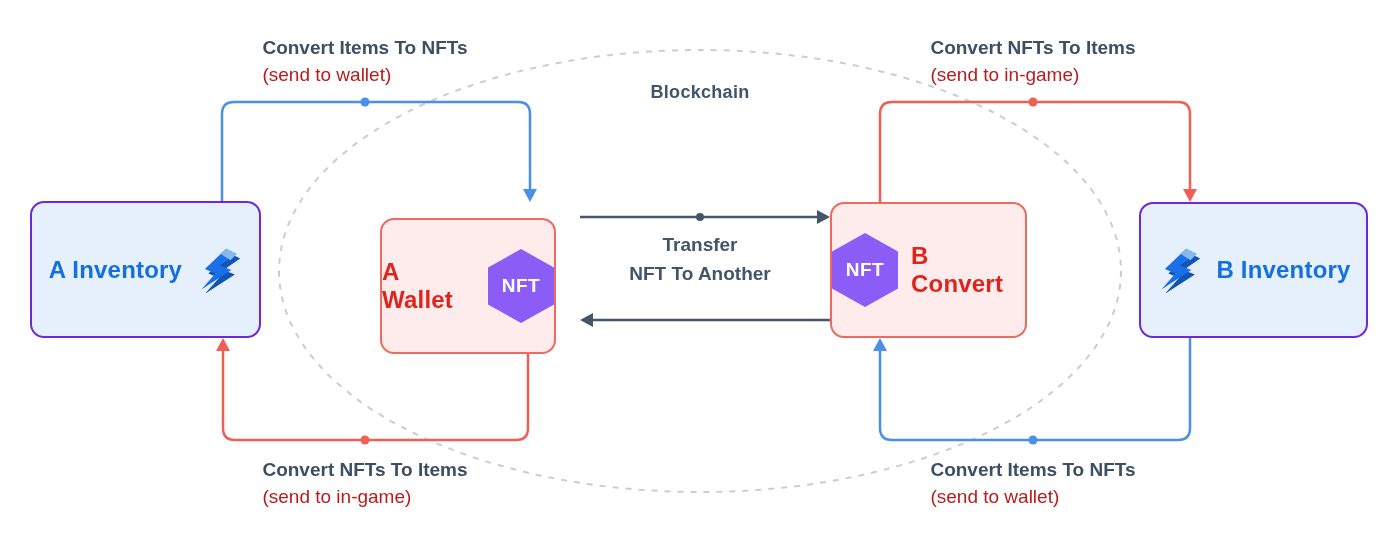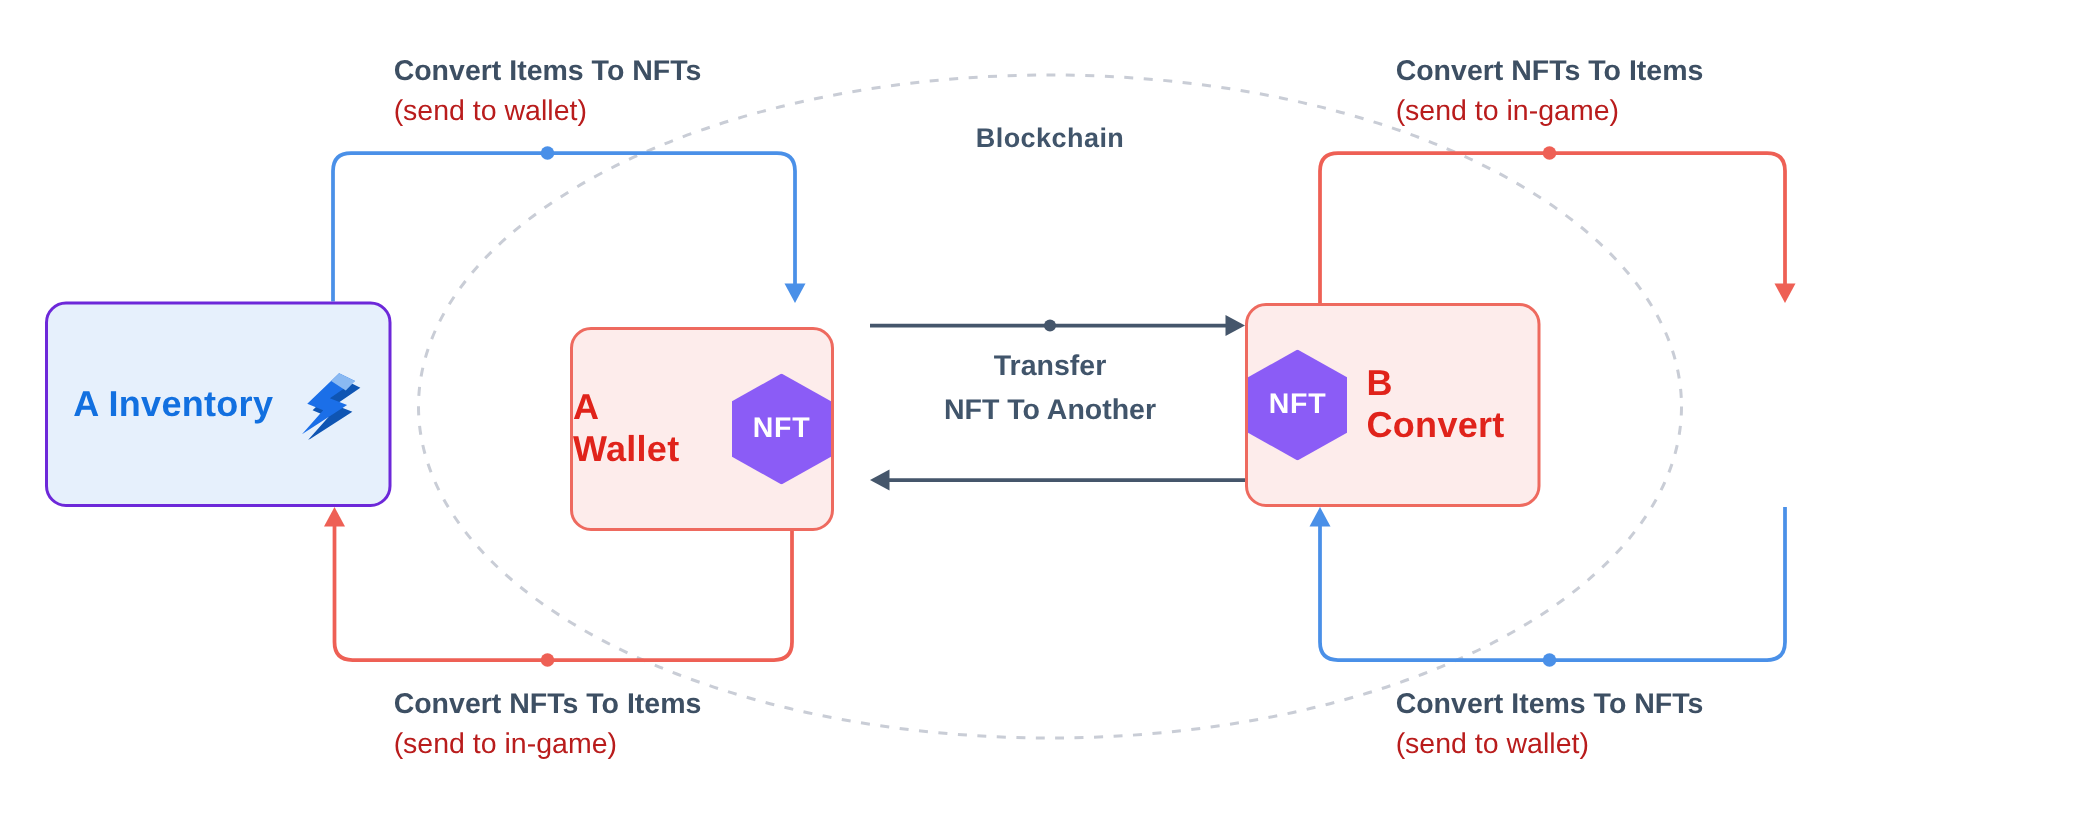--- a/index.html
+++ b/index.html
@@ -172,14 +172,22 @@
     </div>
   </div>
 
   <div class="node wallet" id="b-wallet">
     <div class="hexagon">
       <span>NFT</span>
     </div>
     <span class="node-label">B Convert</span>
   </div>
 
+  <div class="node inventory" id="b-inventory">
+    <svg class="bolt" viewBox="0 0 52 52">
+      <polygon points="38,7 14,30 26,35 10,53 44,31 31,26 50,13" fill="#0f55b3"></polygon>
+      <polygon points="34,2 10,25 22,30 6,48 40,26 27,21 46,8" fill="#1b6fe8"></polygon>
+      <polygon points="34,2 46,8 39,15 28,8" fill="#8ab9f2"></polygon>
+    </svg>
+    <span class="node-label">B Inventory</span>
+  </div>
 
 </div>
 
 </body></html>

